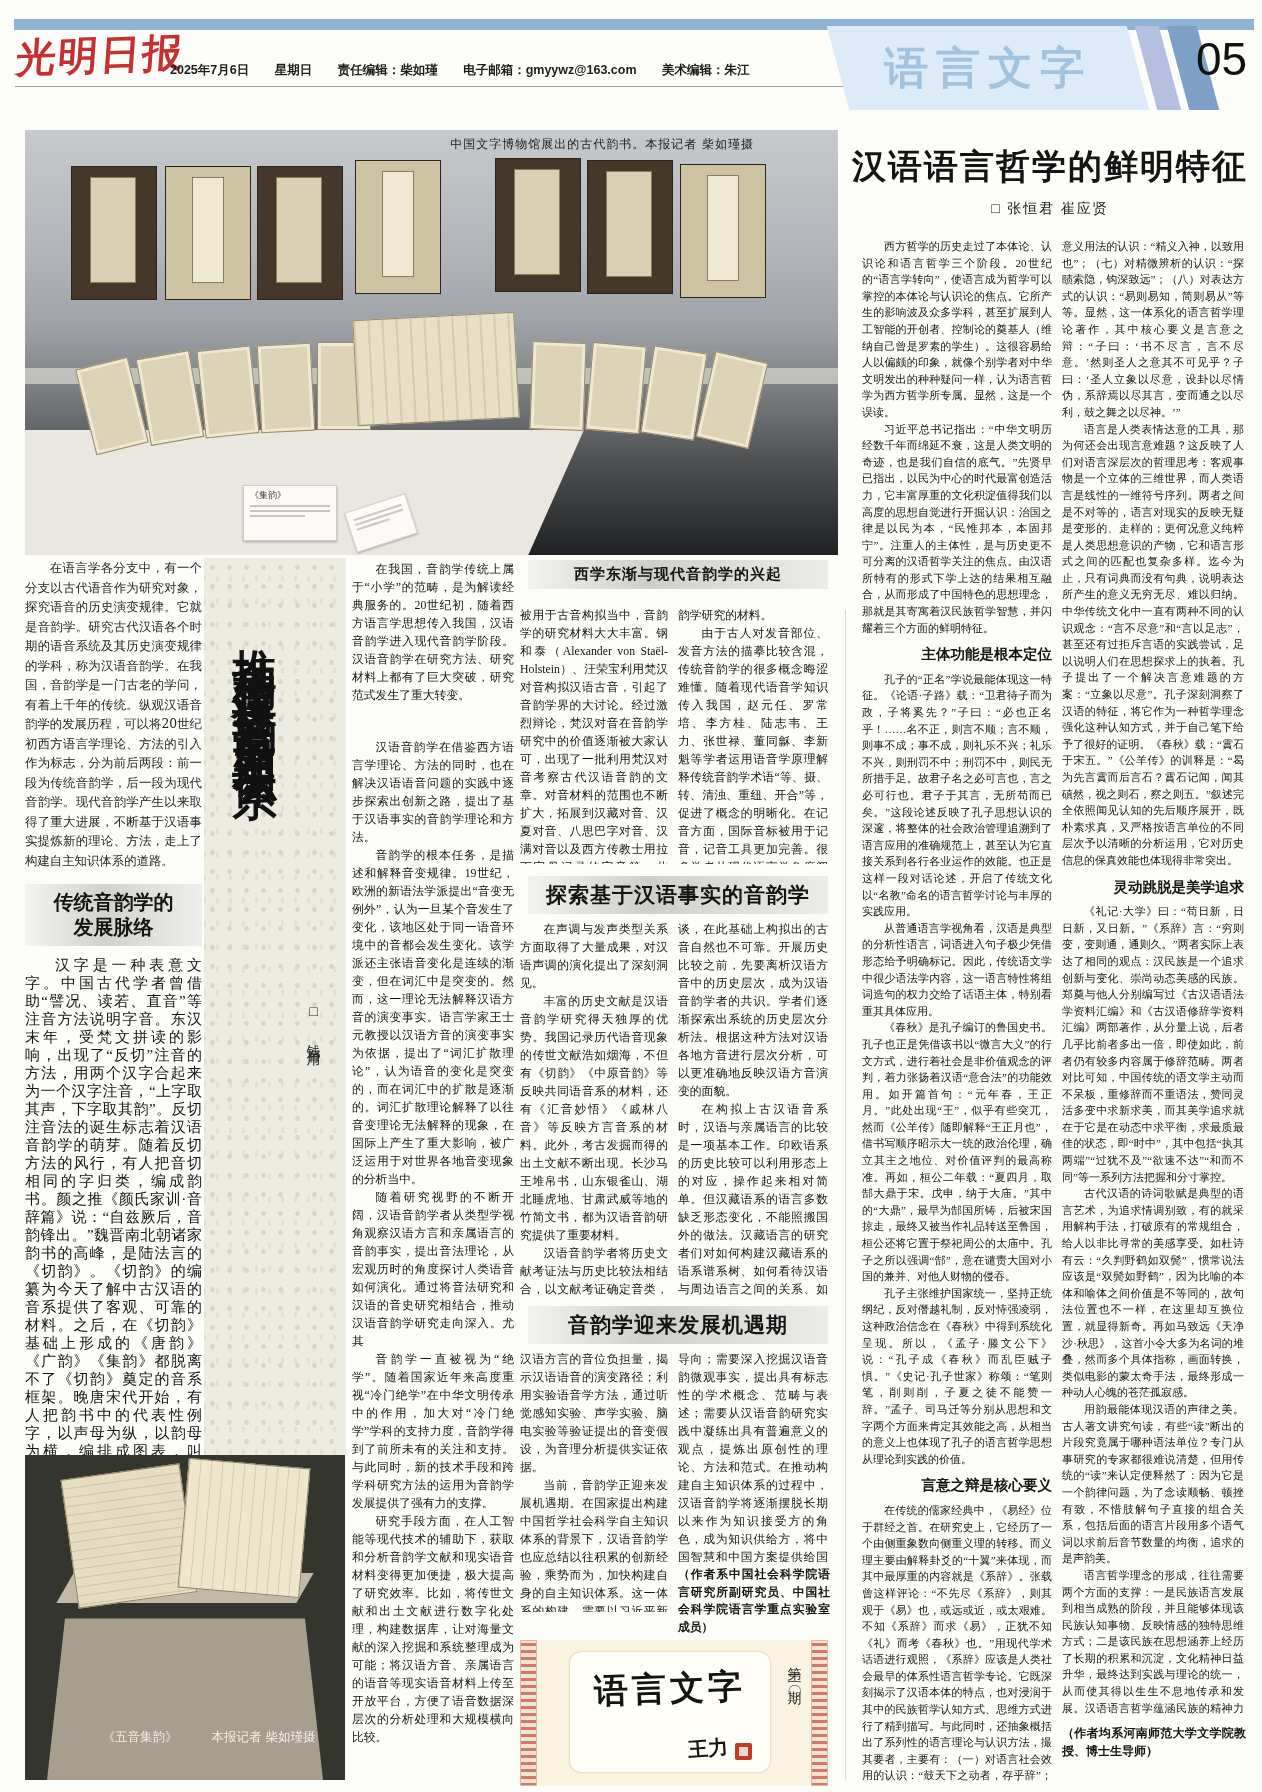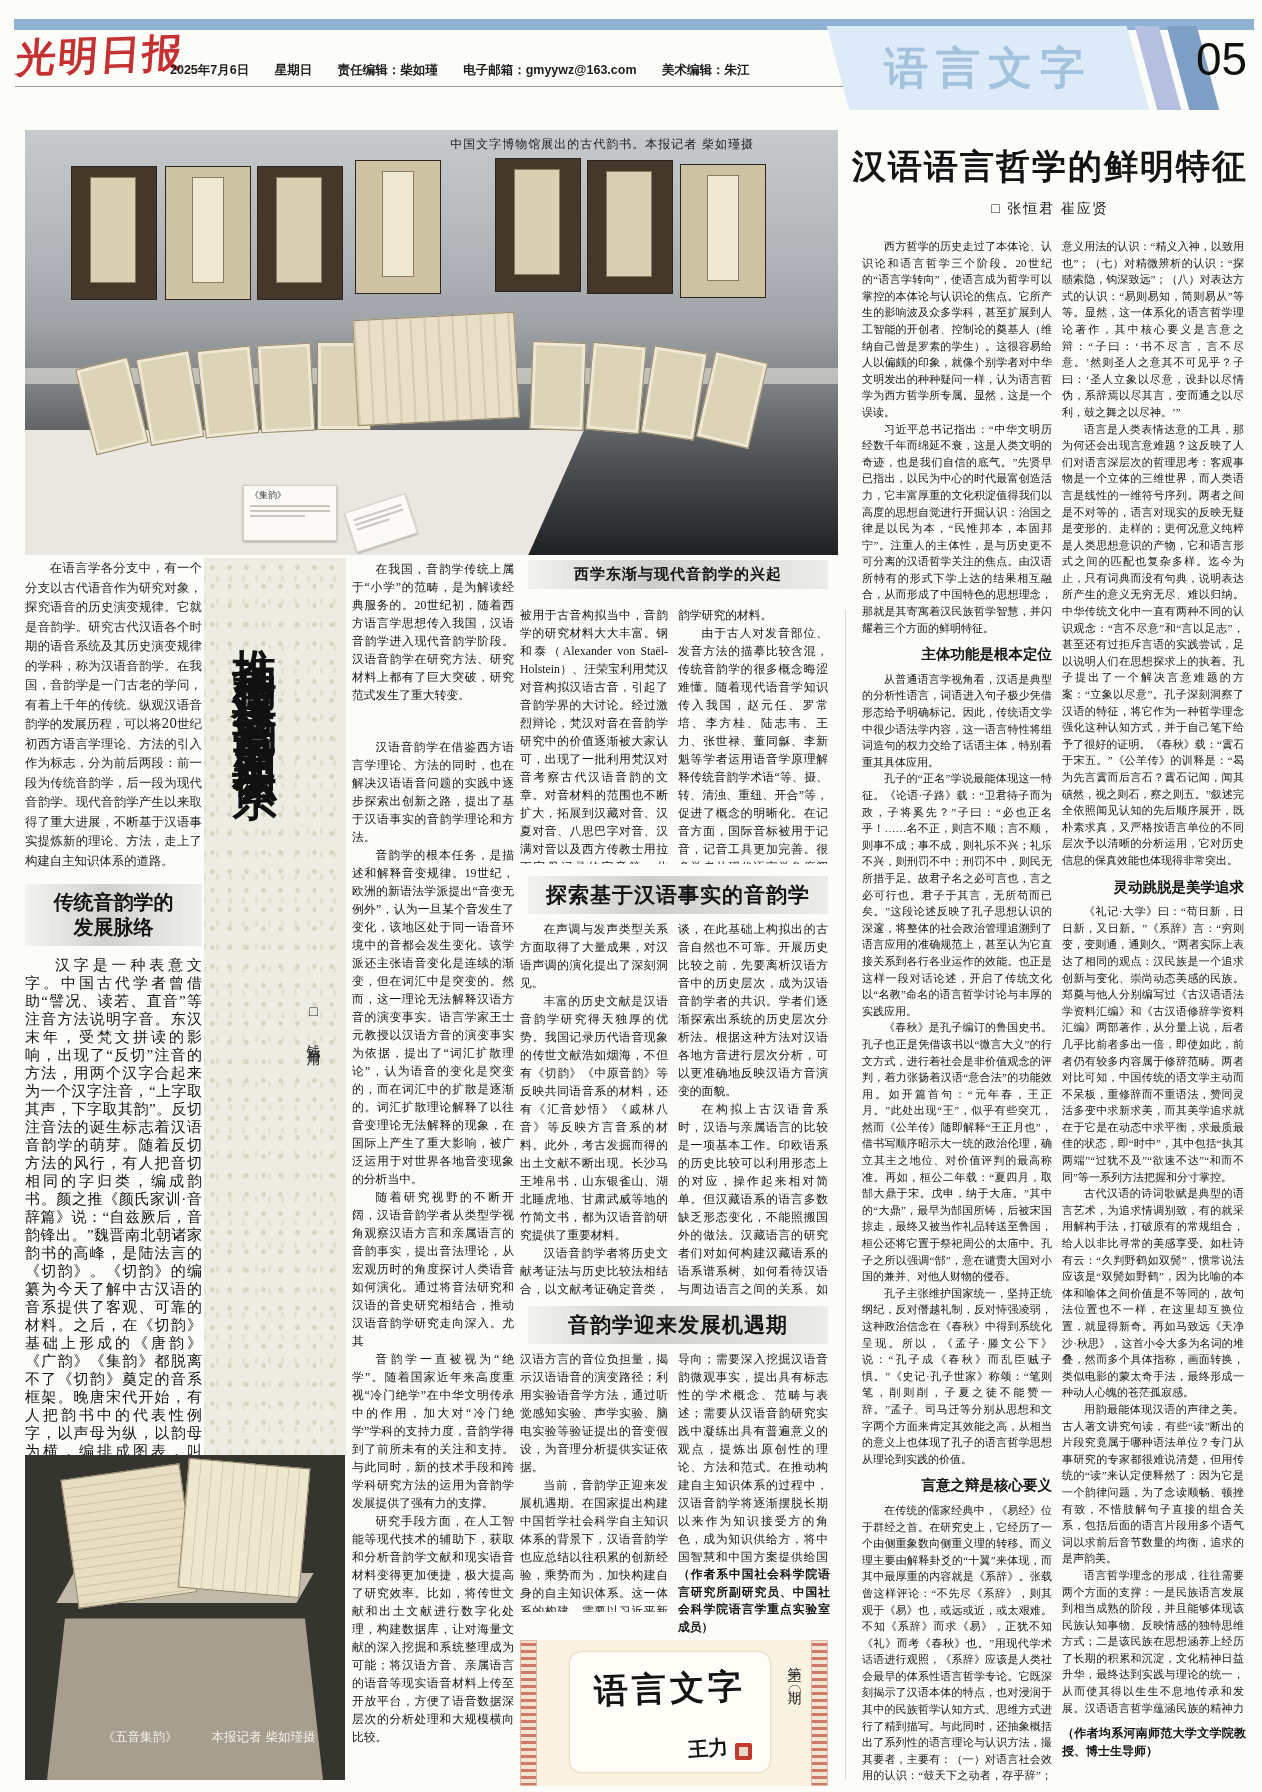--- a/index.html
+++ b/index.html
@@ -280,22 +280,22 @@
   </div>
 
   <div class="abs vdivider"></div>
   <div class="abs rtitle">汉语语言哲学的鲜明特征</div>
   <div class="abs rbyline">□ 张恒君 崔应贤</div>
 
   <div class="abs rcol1 rttext clip">
     <p class="bp">西方哲学的历史走过了本体论、认识论和语言哲学三个阶段。20世纪的“语言学转向”，使语言成为哲学可以掌控的本体论与认识论的焦点。它所产生的影响波及众多学科，甚至扩展到人工智能的开创者、控制论的奠基人（维纳自己曾是罗素的学生）。这很容易给人以偏颇的印象，就像个别学者对中华文明发出的种种疑问一样，认为语言哲学为西方哲学所专属。显然，这是一个误读。</p>
     <p class="bp">习近平总书记指出：“中华文明历经数千年而绵延不衰，这是人类文明的奇迹，也是我们自信的底气。”先贤早已指出，以民为中心的时代最富创造活力，它丰富厚重的文化积淀值得我们以高度的思想自觉进行开掘认识：治国之律是以民为本，“民惟邦本，本固邦宁”。注重人的主体性，是与历史更不可分离的汉语哲学关注的焦点。由汉语所特有的形式下学上达的结果相互融合，从而形成了中国特色的思想理念，那就是其寄寓着汉民族哲学智慧，并闪耀着三个方面的鲜明特征。</p>
     <p class="bp subhead">主体功能是根本定位</p>
+    <p class="bp">孔子的“正名”学说最能体现这一特征。《论语·子路》载：“卫君待子而为政，子将奚先？”子曰：“必也正名乎！……名不正，则言不顺；言不顺，则事不成；事不成，则礼乐不兴；礼乐不兴，则刑罚不中；刑罚不中，则民无所措手足。故君子名之必可言也，言之必可行也。君子于其言，无所苟而已矣。”这段论述反映了孔子思想认识的深邃，将整体的社会政治管理追溯到了语言应用的准确规范上，甚至认为它直接关系到各行各业运作的效能。也正是这样一段对话论述，开启了传统文化以“名教”命名的语言哲学讨论与丰厚的实践应用。</p>
     <p class="bp">从普通语言学视角看，汉语是典型的分析性语言，词语进入句子极少凭借形态给予明确标记。因此，传统语文学中很少语法学内容，这一语言特性将组词造句的权力交给了话语主体，特别看重其具体应用。</p>
-    <p class="bp">孔子的“正名”学说最能体现这一特征。《论语·子路》载：“卫君待子而为政，子将奚先？”子曰：“必也正名乎！……名不正，则言不顺；言不顺，则事不成；事不成，则礼乐不兴；礼乐不兴，则刑罚不中；刑罚不中，则民无所措手足。故君子名之必可言也，言之必可行也。君子于其言，无所苟而已矣。”这段论述反映了孔子思想认识的深邃，将整体的社会政治管理追溯到了语言应用的准确规范上，甚至认为它直接关系到各行各业运作的效能。也正是这样一段对话论述，开启了传统文化以“名教”命名的语言哲学讨论与丰厚的实践应用。</p>
     <p class="bp">《春秋》是孔子编订的鲁国史书。孔子也正是凭借该书以“微言大义”的行文方式，进行着社会是非价值观念的评判，着力张扬着汉语“意合法”的功能效用。如开篇首句：“元年春，王正月。”此处出现“王”，似乎有些突兀，然而《公羊传》随即解释“王正月也”，借书写顺序昭示大一统的政治伦理，确立其主之地位、对价值评判的最高称准。再如，桓公二年载：“夏四月，取郜大鼎于宋。戊申，纳于大庙。”其中的“大鼎”，最早为郜国所铸，后被宋国掠走，最终又被当作礼品转送至鲁国，桓公还将它置于祭祀周公的太庙中。孔子之所以强调“郜”，意在谴责大国对小国的兼并、对他人财物的侵吞。</p>
     <p class="bp">孔子主张维护国家统一，坚持正统纲纪，反对僭越礼制，反对恃强凌弱，这种政治信念在《春秋》中得到系统化呈现。所以，《孟子·滕文公下》说：“孔子成《春秋》而乱臣贼子惧。”《史记·孔子世家》称颂：“笔则笔，削则削，子夏之徒不能赞一辞。”孟子、司马迁等分别从思想和文字两个方面来肯定其效能之高，从相当的意义上也体现了孔子的语言哲学思想从理论到实践的价值。</p>
     <p class="bp subhead">言意之辩是核心要义</p>
     <p class="bp">在传统的儒家经典中，《易经》位于群经之首。在研究史上，它经历了一个由侧重象数向侧重义理的转移。而义理主要由解释卦爻的“十翼”来体现，而其中最厚重的内容就是《系辞》。张载曾这样评论：“不先尽《系辞》，则其观于《易》也，或远或近，或太艰难。不知《系辞》而求《易》，正犹不知《礼》而考《春秋》也。”用现代学术话语进行观照，《系辞》应该是人类社会最早的体系性语言哲学专论。它既深刻揭示了汉语本体的特点，也对浸润于其中的民族哲学认知方式、思维方式进行了精到描写。与此同时，还抽象概括出了系列性的语言理论与认识方法，撮其要者，主要有：（一）对语言社会效用的认识：“鼓天下之动者，存乎辞”；（二）对言语主体效用的认识：“乱之所生也，则言语以为阶”；（三）对汉语认知心理的认识：“圣人有以见天下之赜，而拟诸其形容，象其物宜”；（四）对动静状态的认识：“君子居则观其象而玩其辞”；（五）对类别划分的认识：“方以类聚，物以群分”；（六）对</p>
   </div>
 
   <div class="abs rcol2 rttext clip">
     <p class="bp noindent">意义用法的认识：“精义入神，以致用也”；（七）对精微辨析的认识：“探赜索隐，钩深致远”；（八）对表达方式的认识：“易则易知，简则易从”等等。显然，这一体系化的语言哲学理论著作，其中核心要义是言意之辩：“子曰：‘书不尽言，言不尽意。’然则圣人之意其不可见乎？子曰：‘圣人立象以尽意，设卦以尽情伪，系辞焉以尽其言，变而通之以尽利，鼓之舞之以尽神。’”</p>
     <p class="bp">语言是人类表情达意的工具，那为何还会出现言意难题？这反映了人们对语言深层次的哲理思考：客观事物是一个立体的三维世界，而人类语言是线性的一维符号序列。两者之间是不对等的，语言对现实的反映无疑是变形的、走样的；更何况意义纯粹是人类思想意识的产物，它和语言形式之间的匹配也复杂多样。迄今为止，只有词典而没有句典，说明表达所产生的意义无穷无尽、难以归纳。中华传统文化中一直有两种不同的认识观念：“言不尽意”和“言以足志”，甚至还有过拒斥言语的实践尝试，足以说明人们在思想探求上的执着。孔子提出了一个解决言意难题的方案：“立象以尽意”。孔子深刻洞察了汉语的特征，将它作为一种哲学理念强化这种认知方式，并于自己笔下给予了很好的证明。《春秋》载：“霣石于宋五。”《公羊传》的训释是：“曷为先言霣而后言石？霣石记闻，闻其磌然，视之则石，察之则五。”叙述完全依照闻见认知的先后顺序展开，既朴素求真，又严格按语言单位的不同层次予以清晰的分析运用，它对历史信息的保真效能也体现得非常突出。</p>
     <p class="bp subhead">灵动跳脱是美学追求</p>

